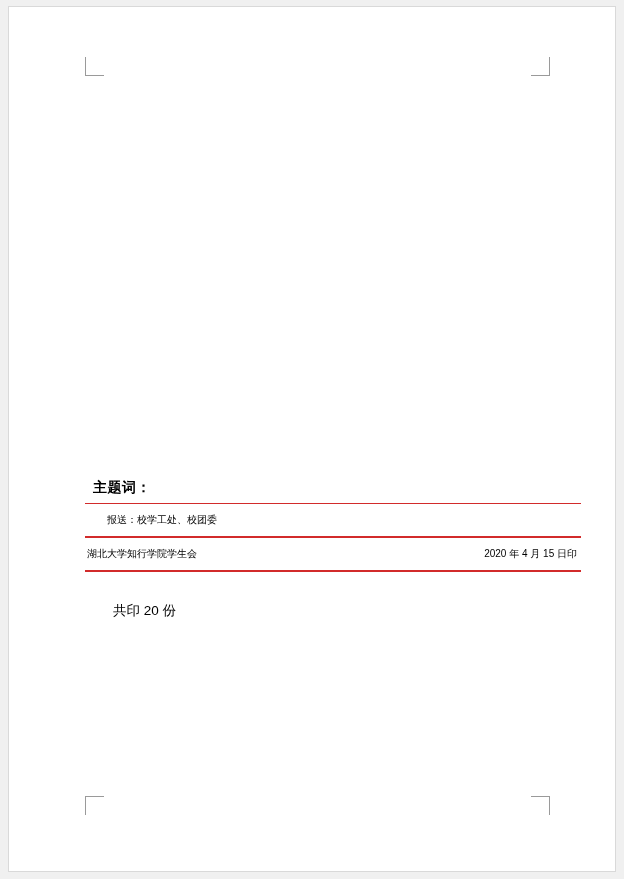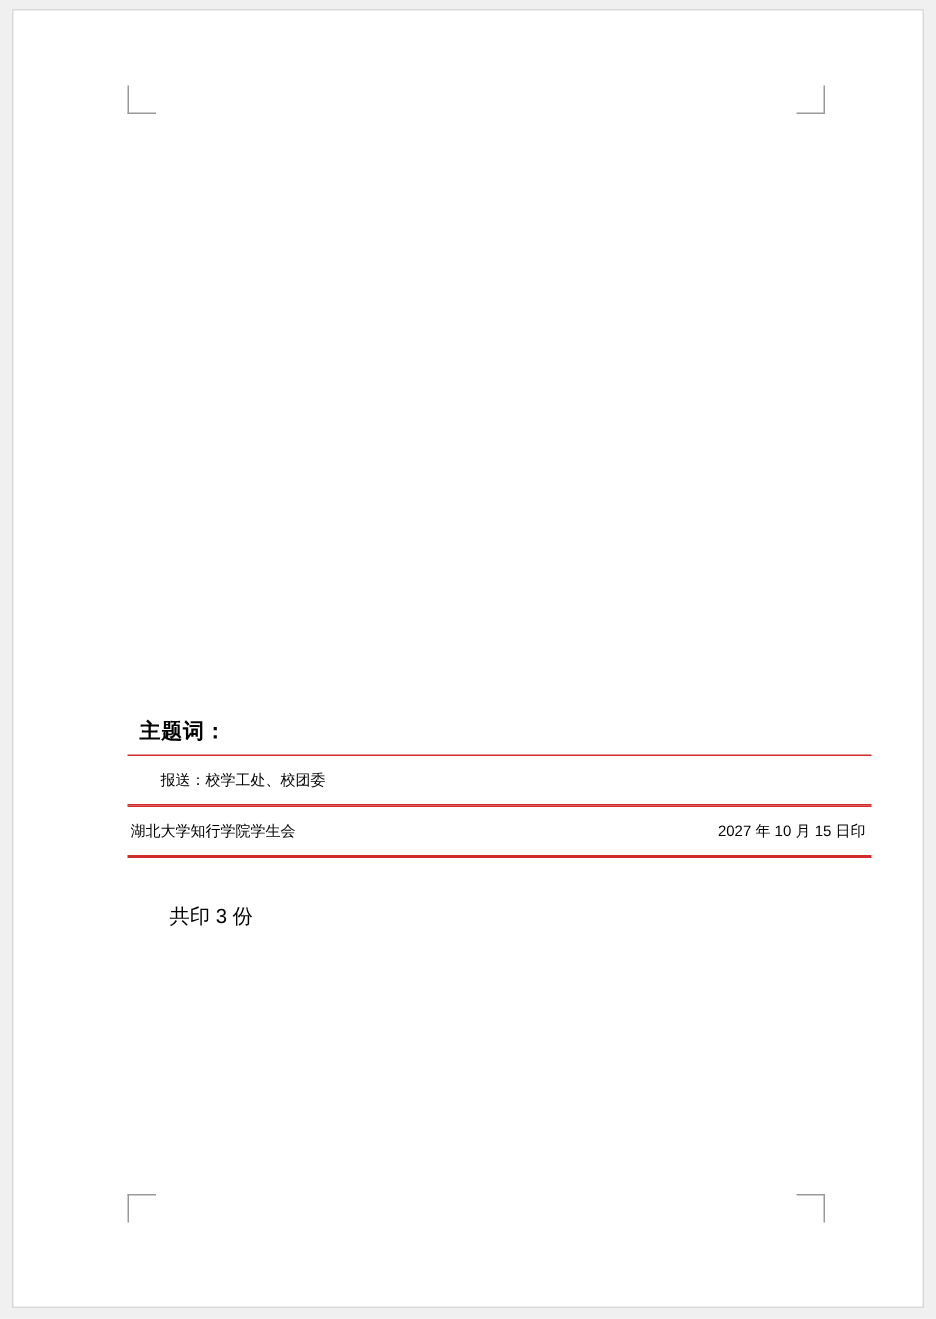--- a/index.html
+++ b/index.html
@@ -97,21 +97,21 @@
 
     <div class="row">报送：校学工处、校团委</div>
 
     <hr class="rule">
 
 
     <hr class="rule">
 
     <div class="row split">
       <span class="left">湖北大学知行学院学生会</span>
-      <span class="right">2027 年 10 月 15 日印</span>
+      <span class="right">2020 年 4 月 15 日印</span>
     </div>
 
     <hr class="rule thick">
 
-    <div class="footer-note">共印 3 份</div>
+    <div class="footer-note">共印 20 份</div>
 
   </div>
 </div>
 
 </body></html>

